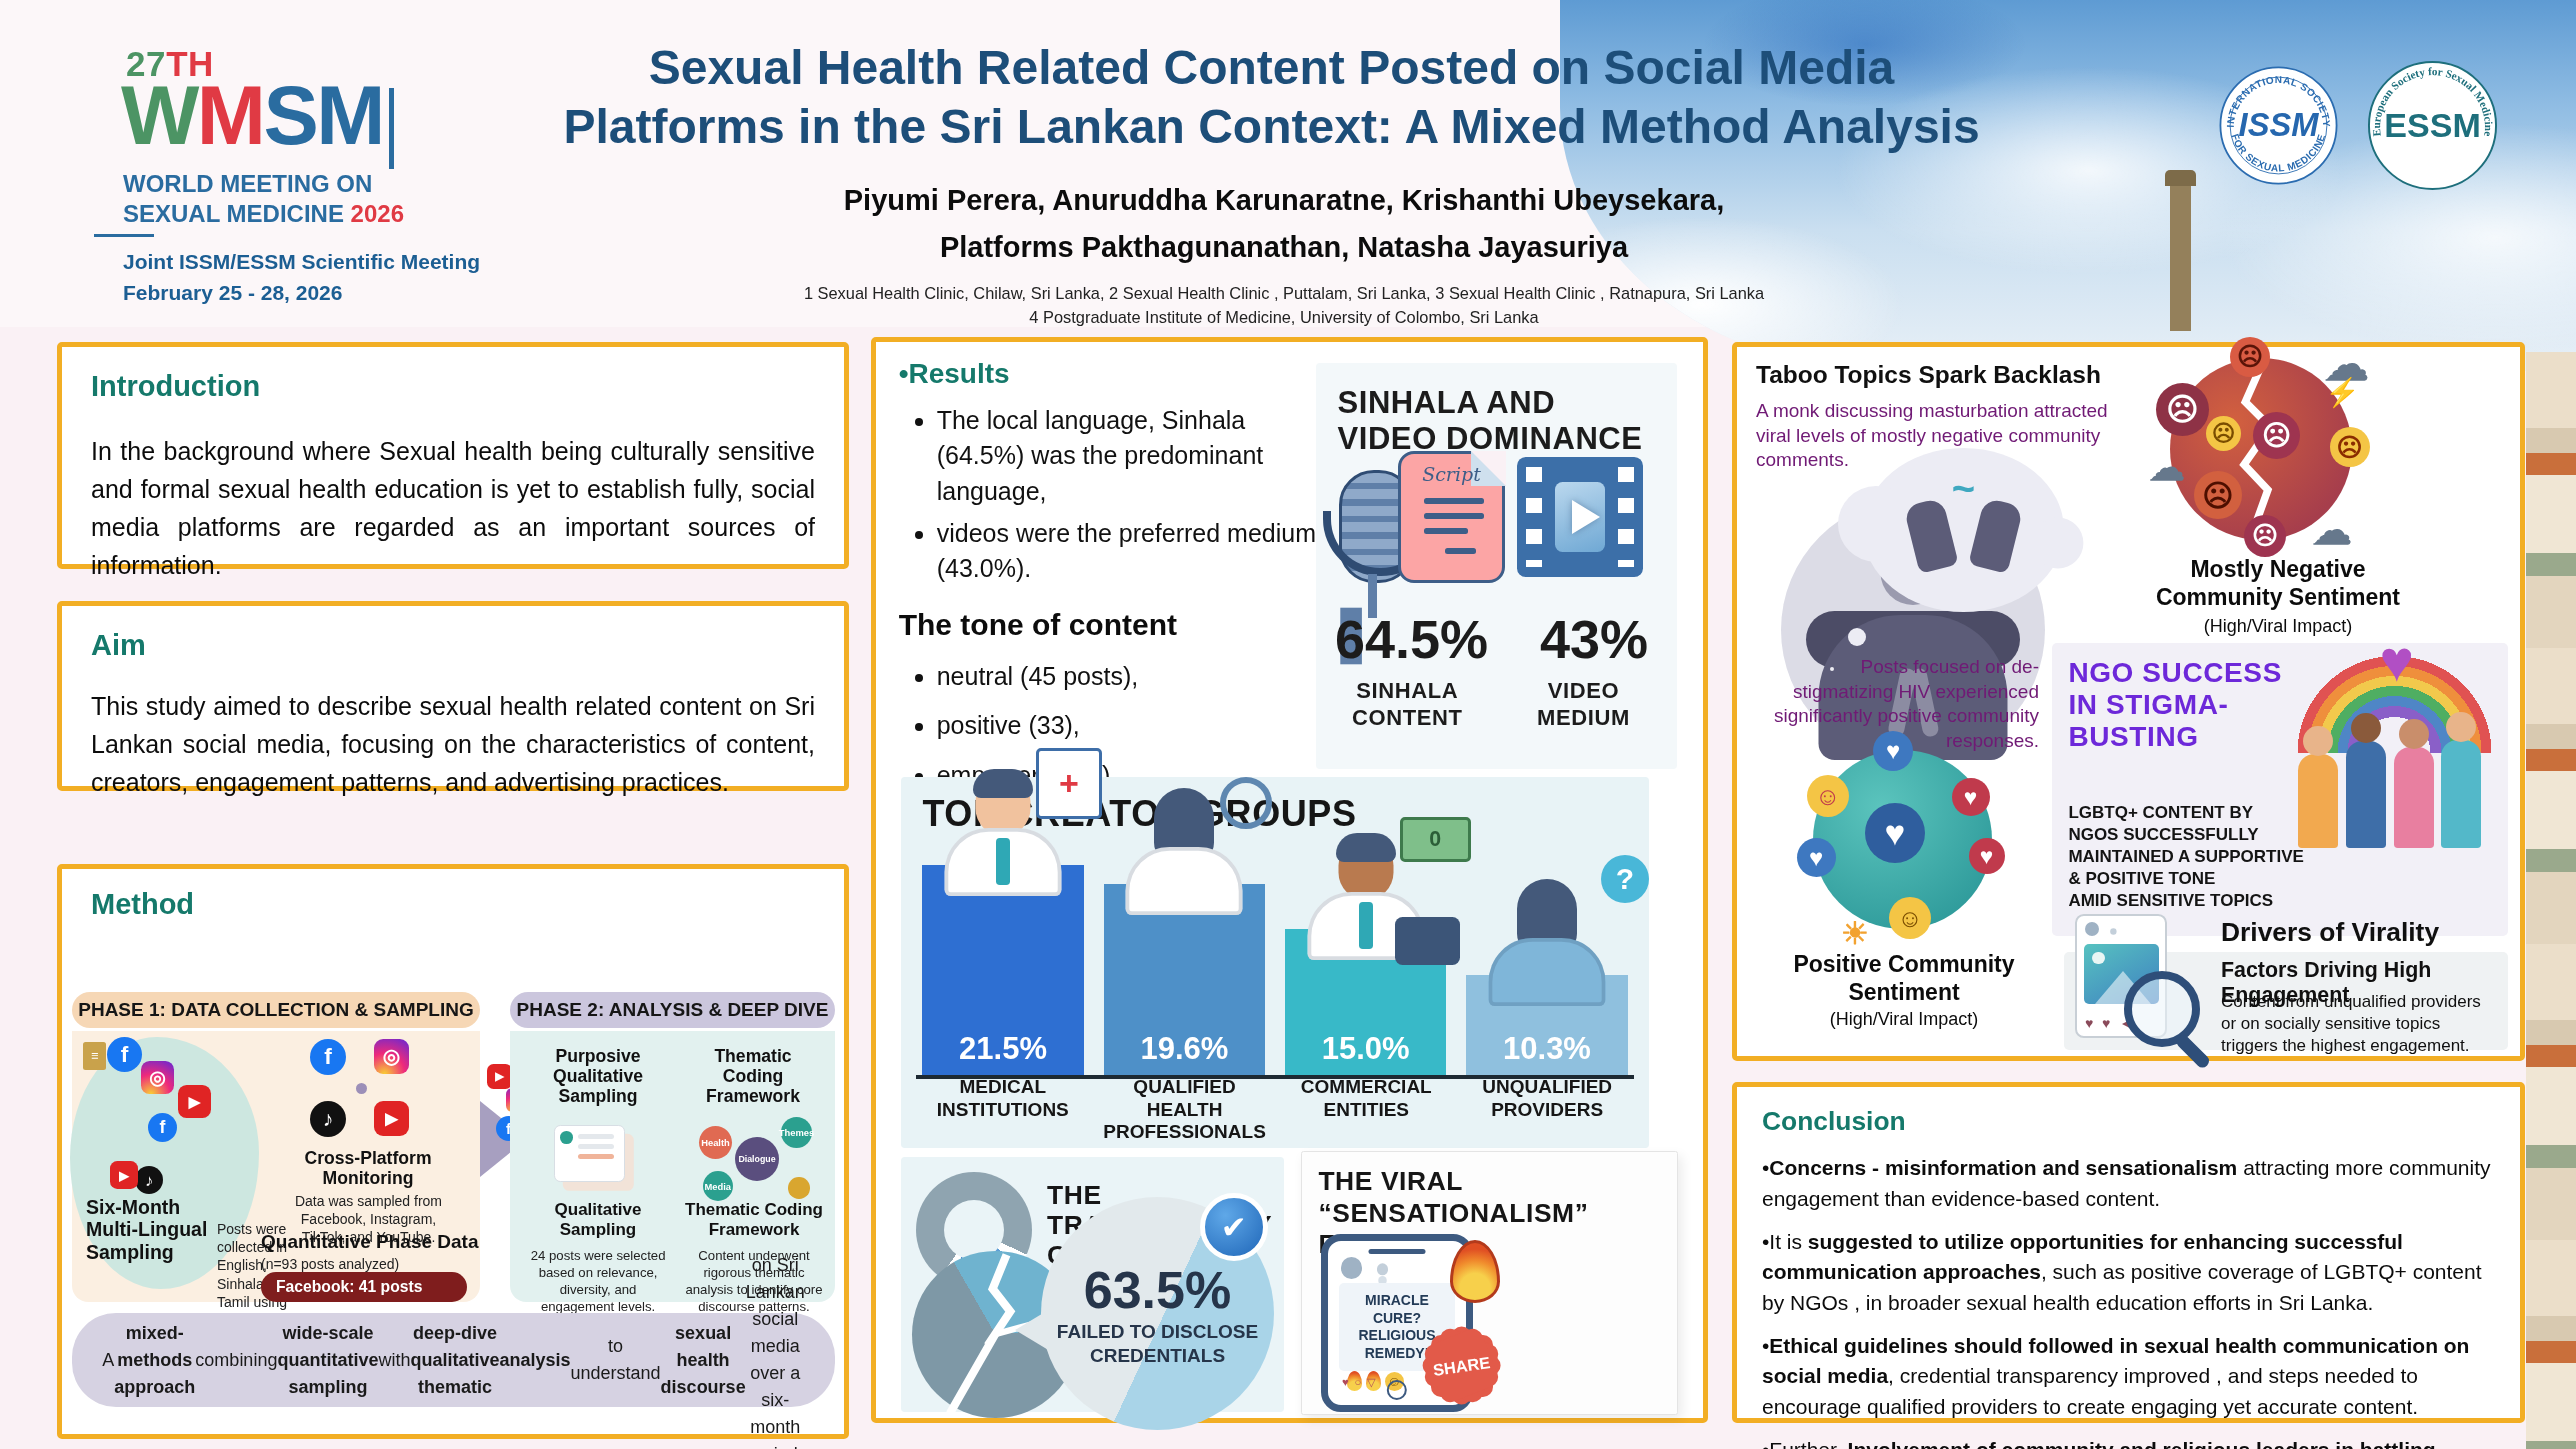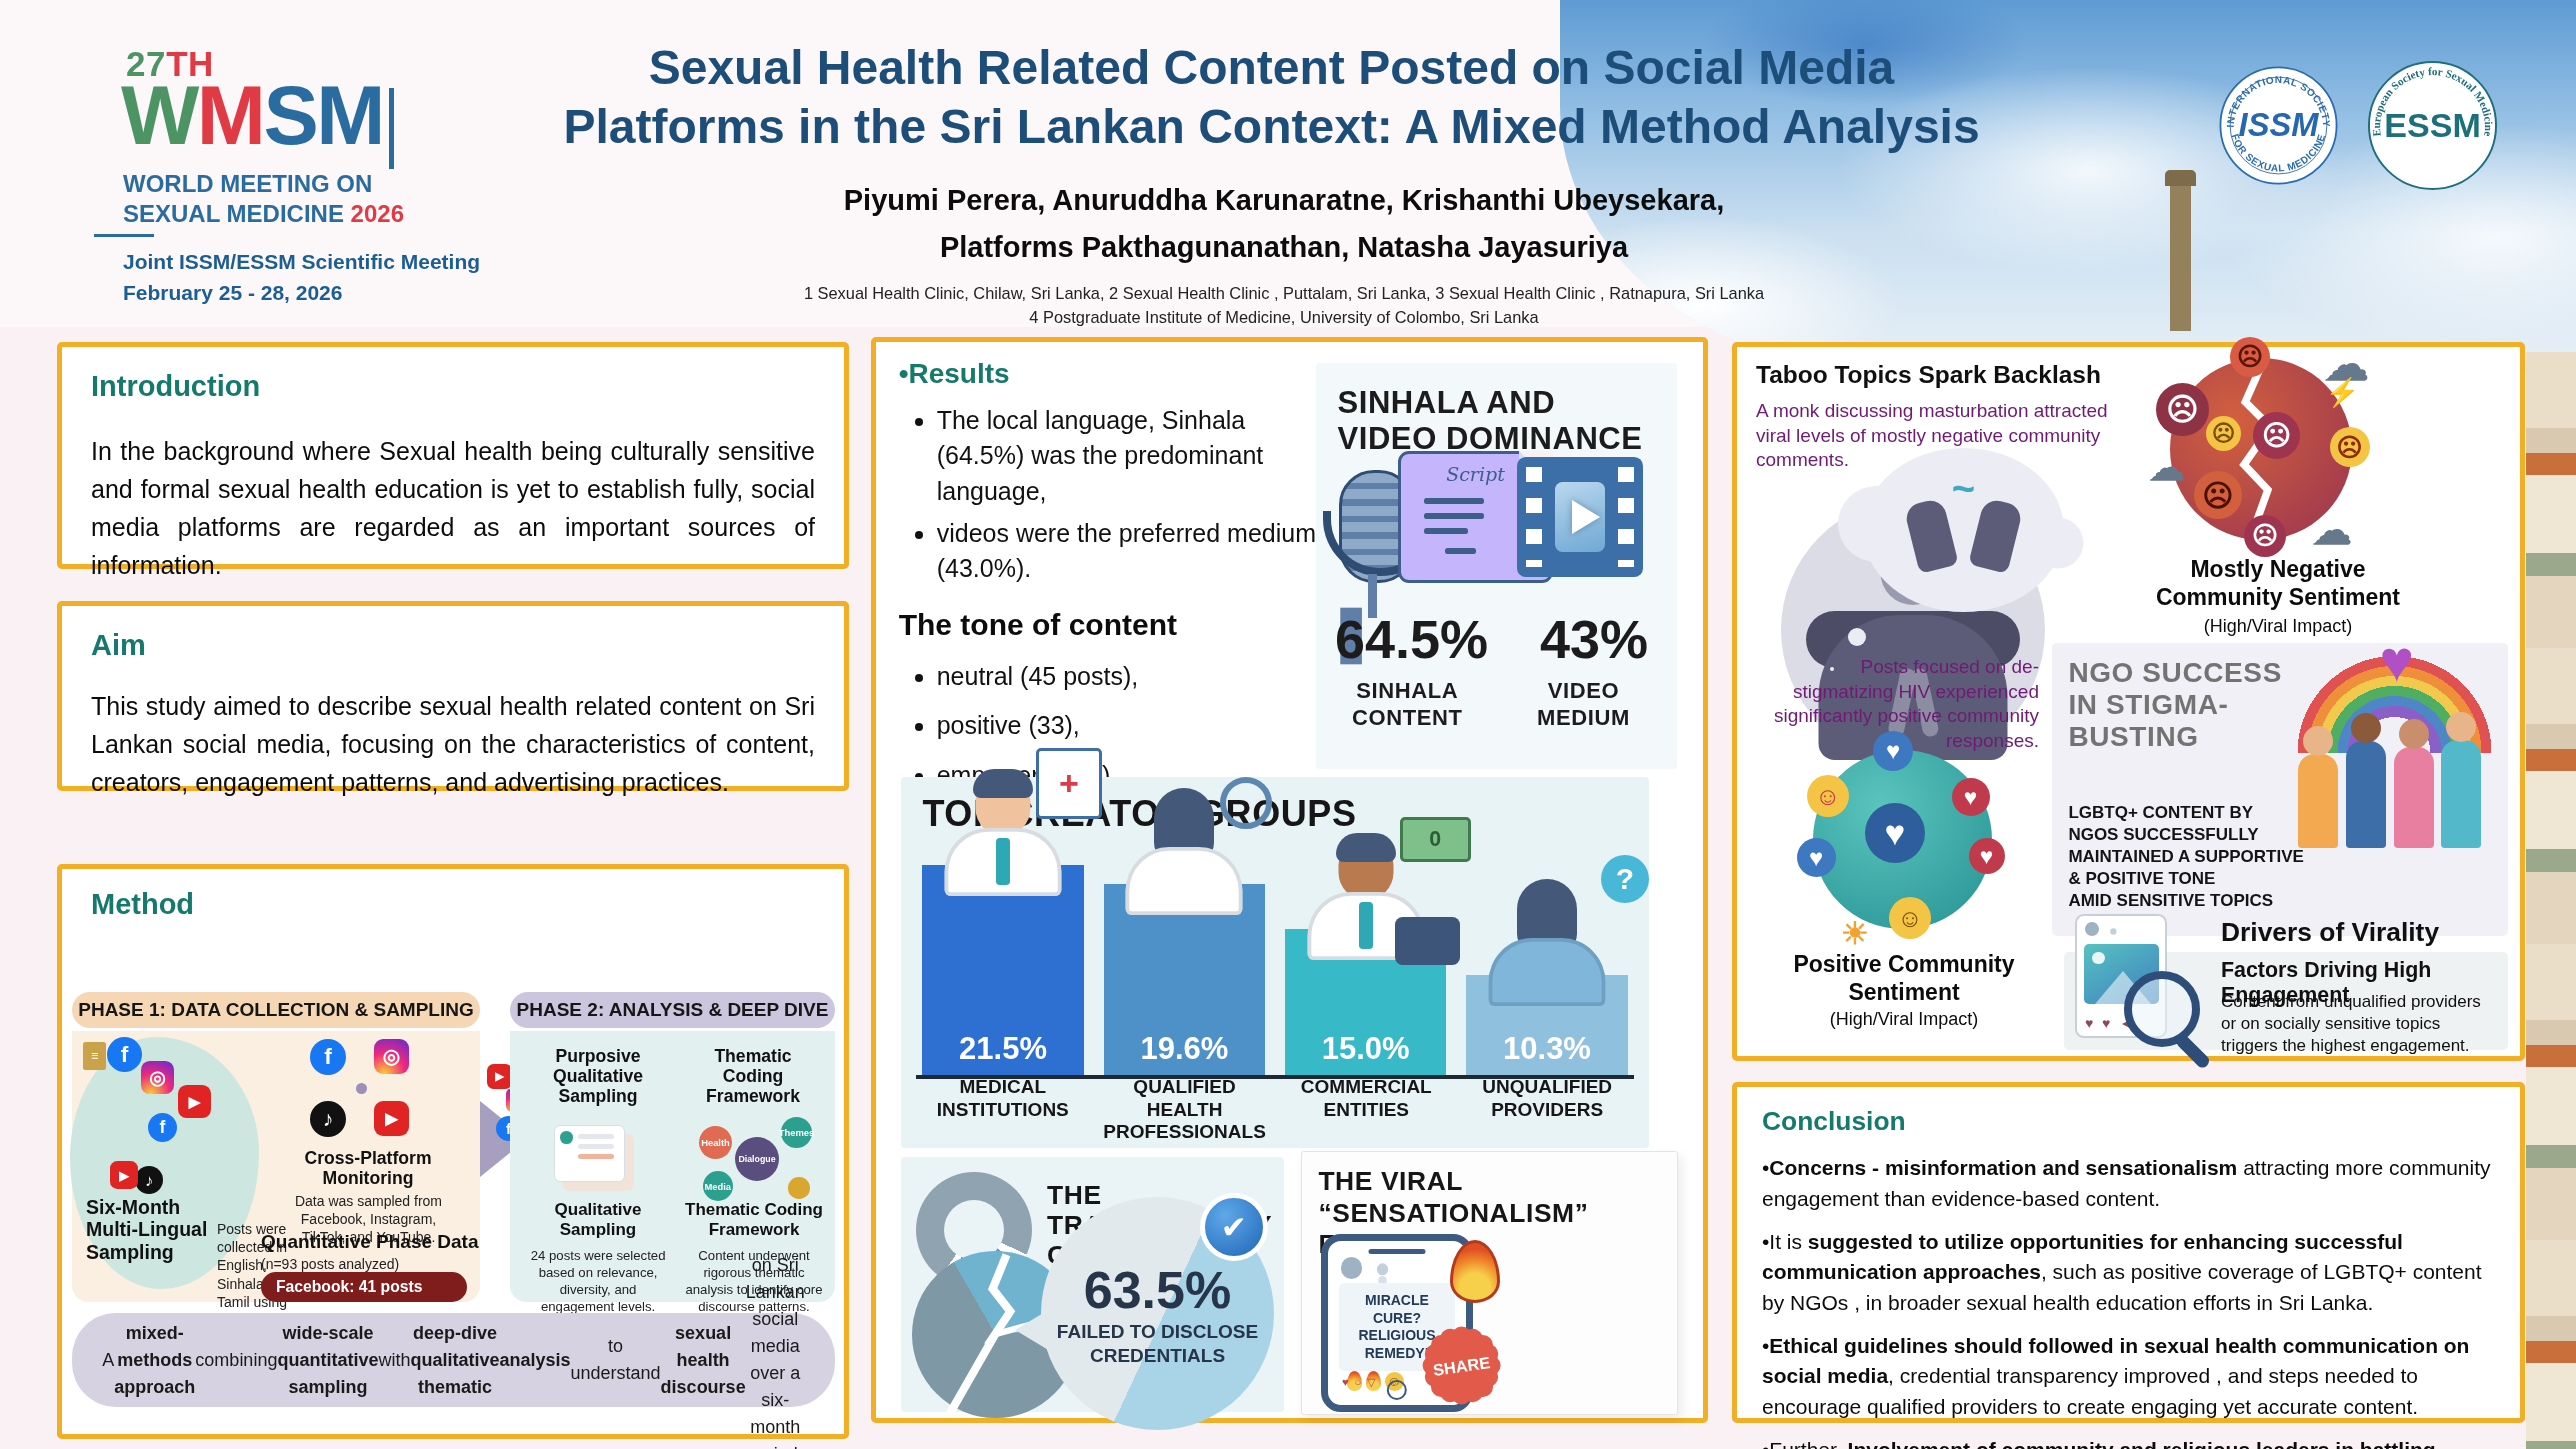--- a/index.html
+++ b/index.html
@@ -69,21 +69,21 @@
   .tonehead{font-size:30px;font-weight:bold;color:#0c0c0c;}
   .dompanel{position:absolute;background:#F3F8FA;border-radius:3.8px;padding:21.4px;box-sizing:border-box;}
   .domtitle{font-size:31px;font-weight:bold;color:#1c1c1c;line-height:1.18;letter-spacing:0.6px;}
   .statv{font-size:54px;font-weight:bold;color:#1c1c1c;}
   .statl{font-size:22px;font-weight:bold;color:#1c1c1c;line-height:1.2;letter-spacing:0.6px;}
 
   
   .mic{position:absolute;width:69px;height:107px;border-radius:35px;background:repeating-linear-gradient(180deg,#8FA9C9 0 10px,#5F7FA8 10px 16.4px);border:3.8px solid #2F4C73;}
   .mic::before{content:"";position:absolute;left:-19px;top:38px;width:99px;height:57px;border:8.8px solid #2F4C73;border-top:none;border-radius:0 0 57px 57px;}
   .mic::after{content:"";position:absolute;left:26.4px;top:101px;width:8.8px;height:44px;background:#5F7FA8;box-shadow:-21.4px 40px 0 6.3px #5F7FA8;}
-  .script{position:absolute;width:176px;height:208px;background:#c4b5fd;border:3.8px solid #3D5E88;border-radius:11px;padding-left:48px;}
+  .script{position:absolute;width:176px;height:208px;background:#fca5a5;border:3.8px solid #3D5E88;border-radius:16px;}
   .script .fold{position:absolute;right:-3.8px;top:-3.8px;width:0;height:0;border-left:35px solid #CFE0EE;border-top:35px solid #FAF1F5;}
   .script .stitle{position:absolute;left:50%;top:17.6px;transform:translateX(-50%);font-family:"DejaVu Serif",serif;font-style:italic;font-size:28px;color:#3D5E88;}
   .script .ln{position:absolute;left:22.7px;height:5.7px;background:#3D5E88;border-radius:2.5px;}
   .film{position:absolute;width:271px;height:208px;background:#3C6FA8;border-radius:8.8px;}
   .film::before,.film::after{content:"";position:absolute;top:10px;bottom:10px;width:16.4px;background:repeating-linear-gradient(180deg,#fff 0 15px,transparent 15px 31px);}
   .film::before{left:8.8px;} .film::after{right:8.8px;}
   .film .scr{position:absolute;left:38px;right:38px;top:25px;bottom:25px;background:linear-gradient(160deg,#BBD8EE,#6FA8D4);border-radius:7.6px;display:flex;align-items:center;justify-content:center;}
   .film .play{width:0;height:0;border-left:49px solid #fff;border-top:30px solid transparent;border-bottom:30px solid transparent;margin-left:11.3px;filter:drop-shadow(0 0 3.8px rgba(30,60,100,.4));}
 
   
@@ -147,21 +147,21 @@
   .bubble{position:absolute;right:-19px;top:-50px;width:201px;height:164px;background:#ECECF4;border-radius:50%;}
   .bubble::before{content:"";position:absolute;left:-25px;top:38px;width:76px;height:76px;background:#ECECF4;border-radius:50%;box-shadow:182px 19px 0 -12.6px #ECECF4, -19px 113px 0 -29px #ECECF4,-44px 145px 0 -36px #ECECF4;}
   .bhand{position:absolute;width:40px;height:69px;background:#5C5C78;border-radius:16.4px 16.4px 8.8px 8.8px;}
   .btilde{position:absolute;left:50%;top:17.6px;transform:translateX(-50%);color:#3FA8C0;font-size:40px;font-weight:bold;}
   .negcircle{position:absolute;width:182px;height:182px;border-radius:50%;background:radial-gradient(circle at 35% 35%,#D2603F,#A63E4C 75%);}
   .poscircle{position:absolute;width:179px;height:179px;border-radius:50%;background:radial-gradient(circle at 38% 32%,#5BC4BD,#2F9B9B 80%);}
   .mini{position:absolute;border-radius:50%;display:flex;align-items:center;justify-content:center;color:#fff;font-weight:bold;}
   .sent-label{font-size:23px;font-weight:bold;text-align:center;color:#0c0c0c;line-height:1.2;}
   .sent-sub{font-size:18px;text-align:center;color:#0c0c0c;}
   .ngo-panel{position:absolute;background:#F2F0F7;border-radius:5px;}
-  .ngo-title{font-size:28px;font-weight:bold;color:#737373;line-height:1.15;letter-spacing:0.6px;}
+  .ngo-title{font-size:28px;font-weight:bold;color:#6d28d9;line-height:1.15;letter-spacing:0.6px;}
   .ngo-body{font-size:17px;font-weight:bold;color:#141414;line-height:1.3;}
   .rainbow{position:absolute;width:201px;height:101px;background:radial-gradient(circle at 50% 100%, transparent 0 36px,#8A5FC8 36px 47px,#4F86C6 47px 57px,#4FAE62 57px 67px,#F2C94C 67px 77px,#EF8F3C 77px 87px,#E05252 87px 97px,transparent 97px);}
   .rheart{position:absolute;font-size:58px;color:#B14FC4;line-height:1;}
   .pal{position:absolute;bottom:0;width:40px;border-radius:16.4px 16.4px 3.8px 3.8px;}
   .pal::before{content:"";position:absolute;left:50%;top:-28px;transform:translateX(-50%);width:30px;height:30px;border-radius:50%;}
   .drivers-card{position:absolute;background:#EFF2F3;border-radius:5px;}
   .dframe{position:absolute;width:106px;height:141px;background:#fff;border:2.5px solid #C8CFD6;border-radius:8.8px;}
   .dframe .av{position:absolute;left:7.6px;top:6.3px;width:14px;height:14px;border-radius:50%;background:#9FB2C4;box-shadow:21.4px 2.5px 0 -3.8px #C3CFDA;}
   .dframe .im{position:absolute;left:6.3px;right:6.3px;top:28px;height:76px;border-radius:5px;background:linear-gradient(150deg,#57C2C0,#3E7FC1);}
   .dframe .im::before{content:"";position:absolute;left:8.8px;top:7.6px;width:12.6px;height:12.6px;border-radius:50%;background:#EAF6F4;}

